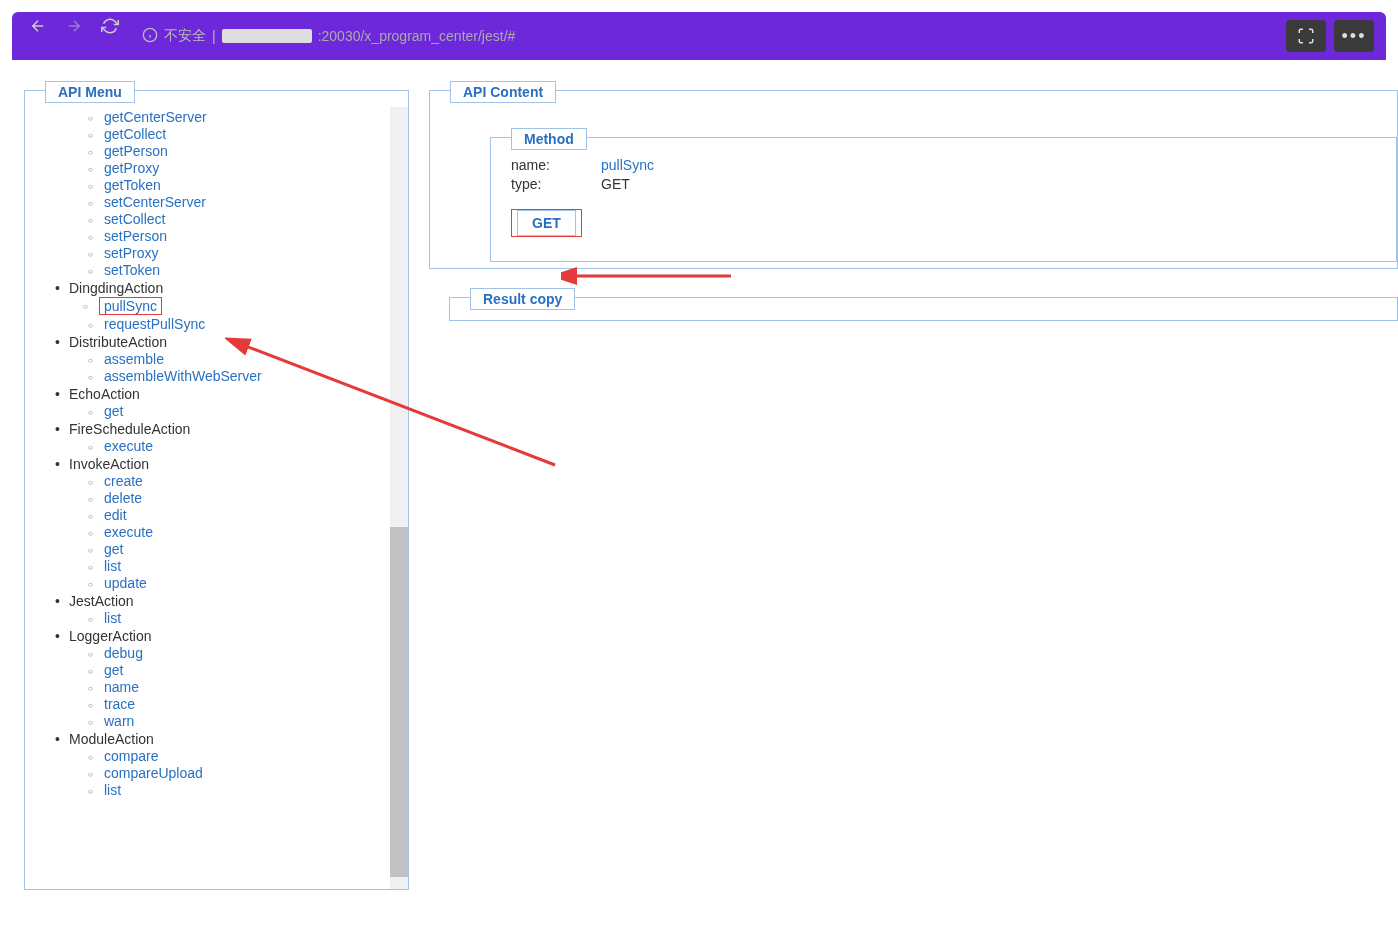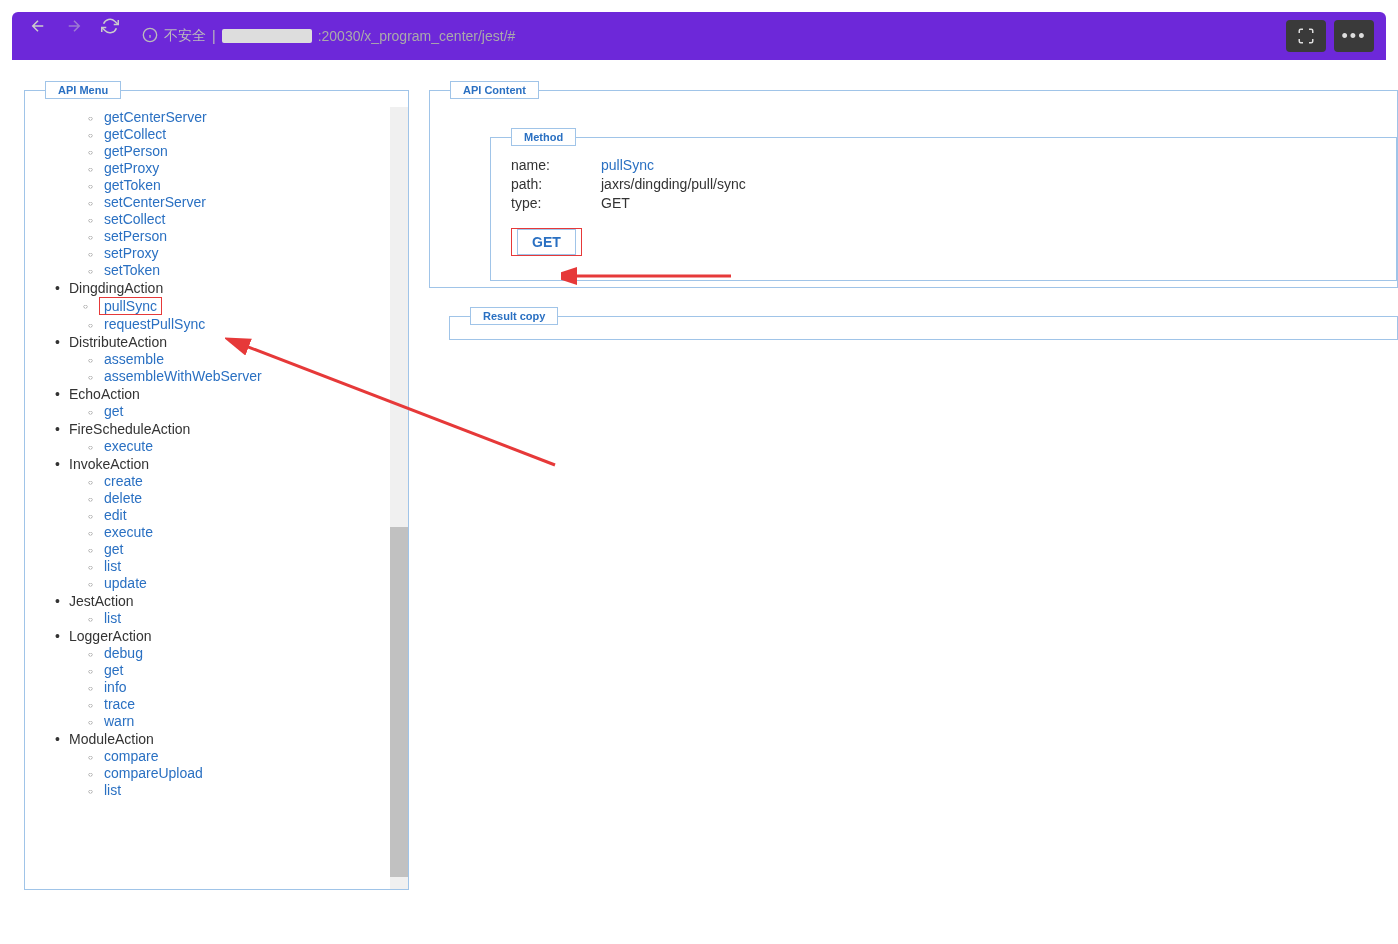--- a/index.html
+++ b/index.html
@@ -63,21 +63,21 @@
     }
     .fieldset-legend {
       position: absolute;
       top: -10px;
       left: 20px;
       background: #fff;
       border: 1px solid #a0c4e8;
       padding: 2px 12px;
       color: #2a70c2;
       font-weight: bold;
-      font-size: 11px;
+      font-size: 14px;
     }
     
     .left-panel {
       width: 385px;
       height: 800px;
       position: relative;
     }
     .menu-scroll {
       height: 760px;
       overflow: hidden;
@@ -265,21 +265,21 @@
               <li><a href="#">get</a></li>
               <li><a href="#">list</a></li>
               <li><a href="#">update</a></li>
             </ul></li>
           <li><span class="group-label">JestAction</span><ul class="menu-l2">
               <li><a href="#">list</a></li>
             </ul></li>
           <li><span class="group-label">LoggerAction</span><ul class="menu-l2">
               <li><a href="#">debug</a></li>
               <li><a href="#">get</a></li>
-              <li><a href="#">info</a></li>
+              <li><a href="#">name</a></li>
               <li><a href="#">trace</a></li>
               <li><a href="#">warn</a></li>
             </ul></li>
           <li><span class="group-label">ModuleAction</span><ul class="menu-l2">
               <li><a href="#">compare</a></li>
               <li><a href="#">compareUpload</a></li>
               <li><a href="#">list</a></li>
             </ul></li>
         </ul>
     </div>
@@ -287,24 +287,20 @@
 
   <div class="right-panel">
     <div class="fieldset api-content">
       <div class="fieldset-legend">API Content</div>
 
       <div class="fieldset method-box" style="margin-top:30px">
         <div class="fieldset-legend">Method</div>
         <div class="method-row">
           <span class="method-label">name:</span>
           <span class="method-val link">pullSync</span>
-        </div>
-        <div class="method-row">
-          <span class="method-label">path:</span>
-          <span class="method-val">jaxrs/dingding/pull/sync</span>
         </div>
         <div class="method-row">
           <span class="method-label">type:</span>
           <span class="method-val">GET</span>
         </div>
         <div class="get-btn-wrap">
           <span class="get-btn">GET</span>
         </div>
         <svg class="arrow-svg" style="left:70px;top:124px" width="180" height="28">
           <defs>

